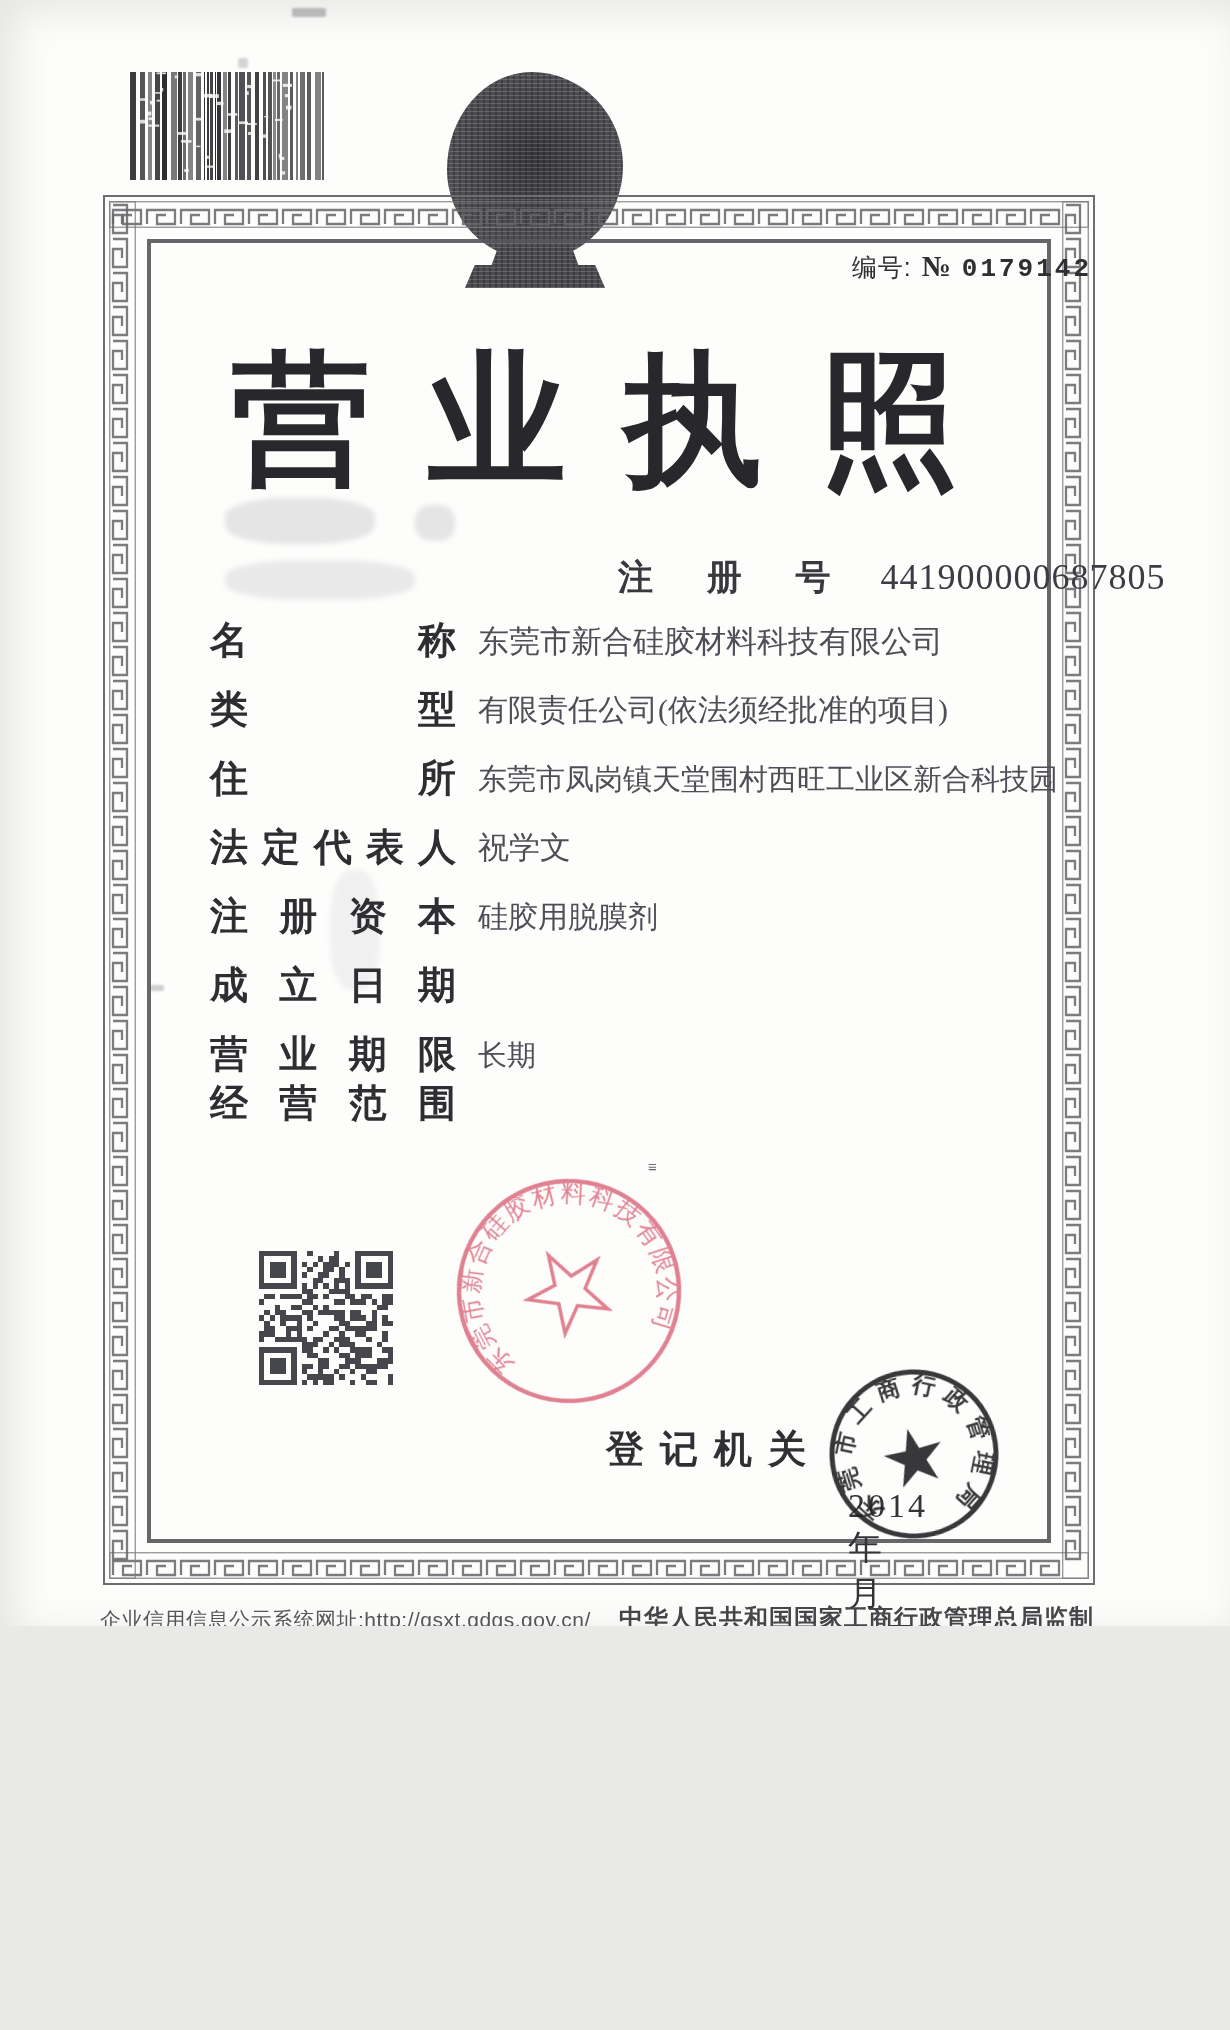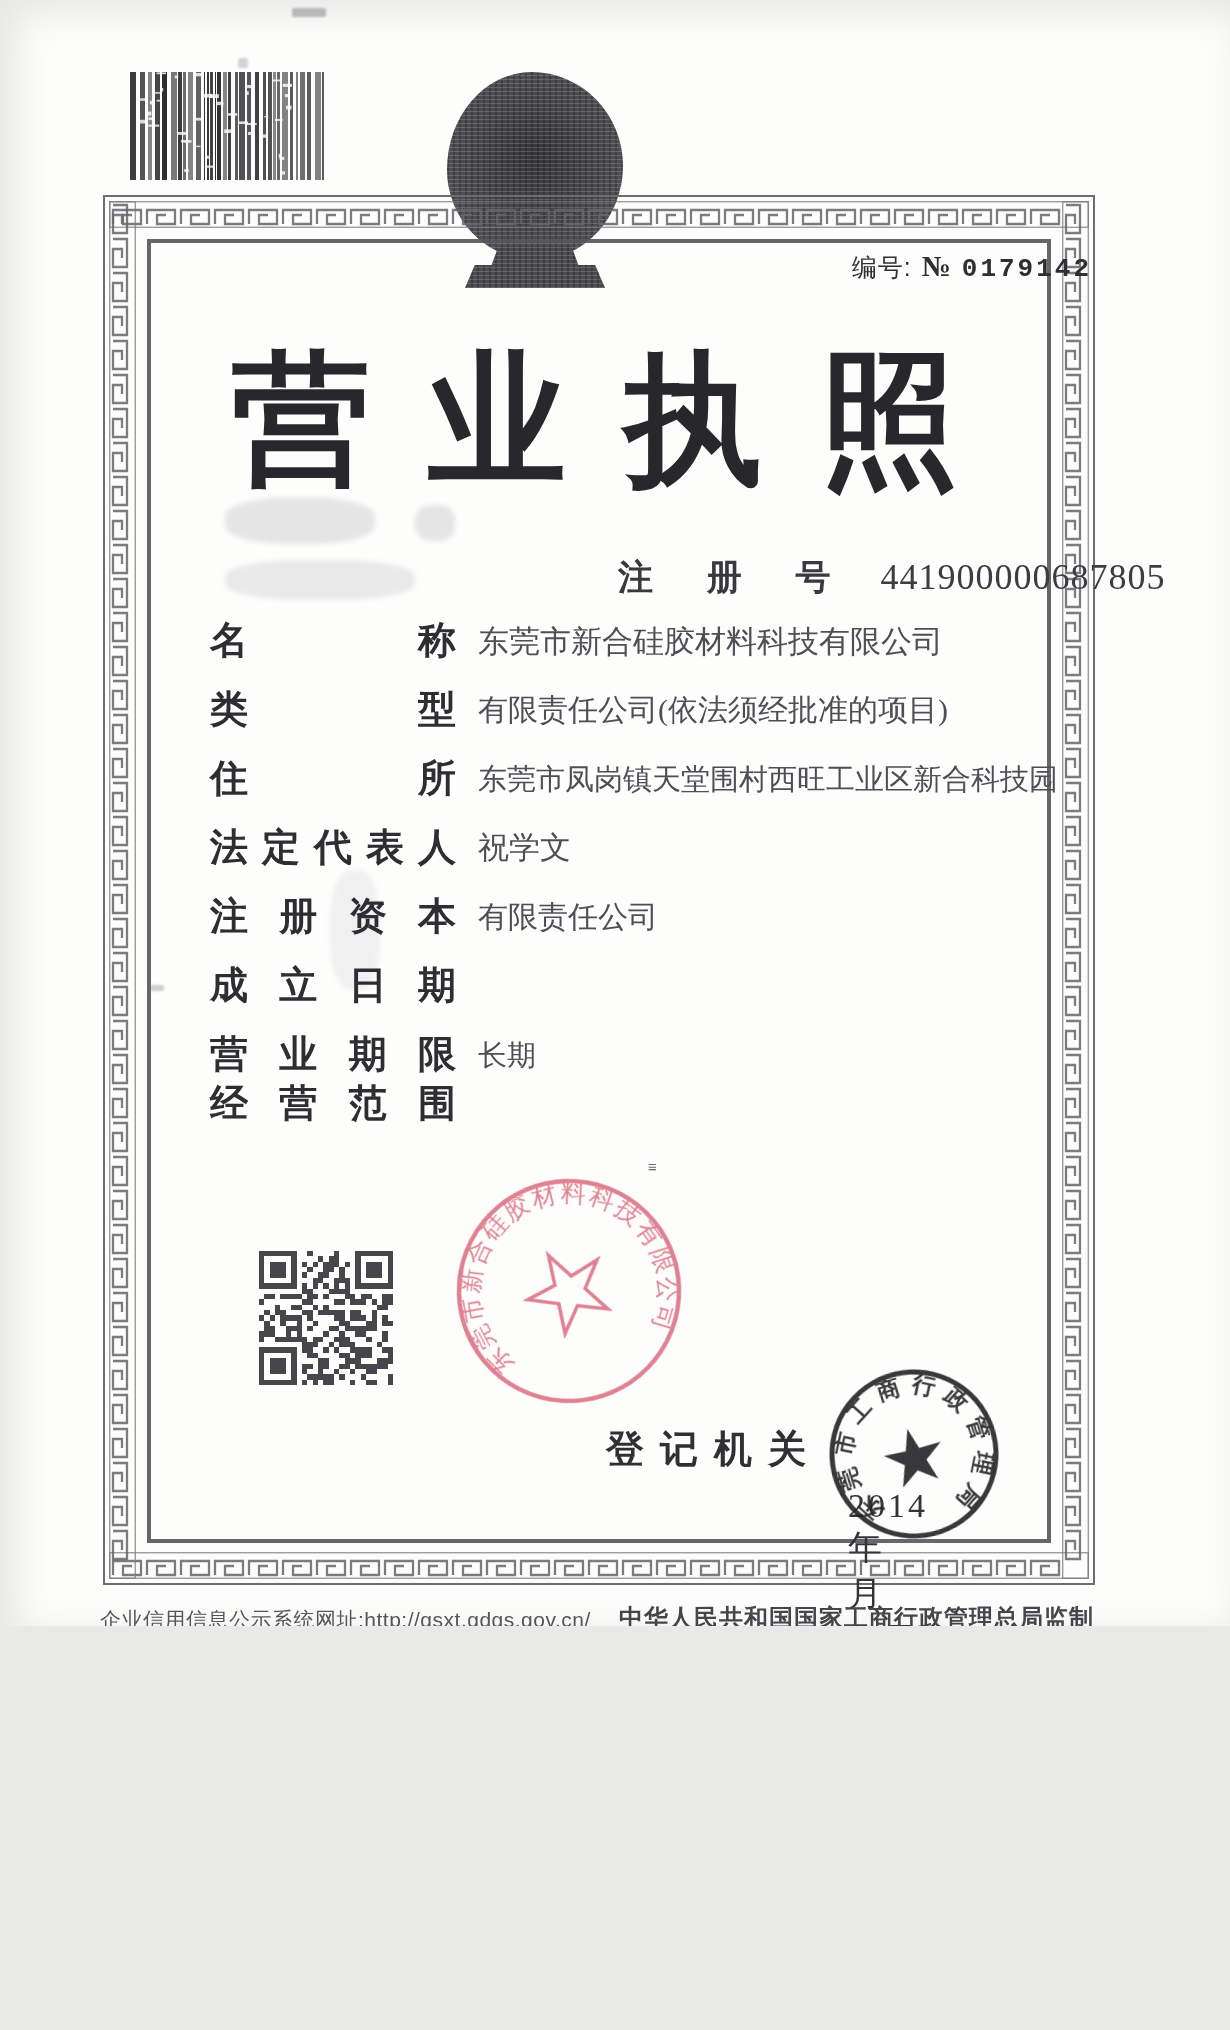--- a/index.html
+++ b/index.html
@@ -372,21 +372,21 @@
       </div>
     <div class="fvalue v-legal">祝学文</div>
   </div>
   <div class="row" style="top:891px;">
     <div class="flabel jlabel">
         <span>注</span>
         <span>册</span>
         <span>资</span>
         <span>本</span>
       </div>
-    <div class="fvalue v-cap">有限责任公司</div>
+    <div class="fvalue v-cap">硅胶用脱膜剂</div>
   </div>
   <div class="row" style="top:960px;">
     <div class="flabel jlabel">
         <span>成</span>
         <span>立</span>
         <span>日</span>
         <span>期</span>
       </div>
   </div>
   <div class="row" style="top:1029px;">

